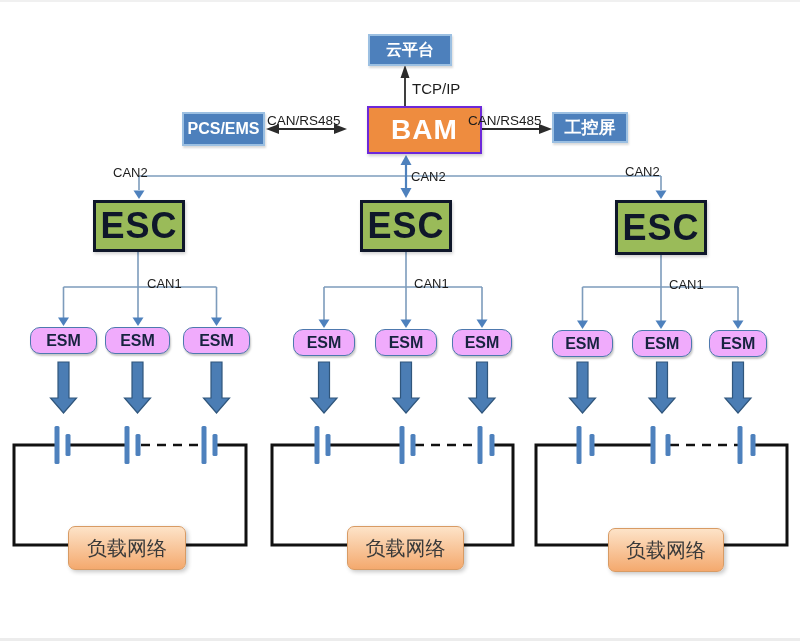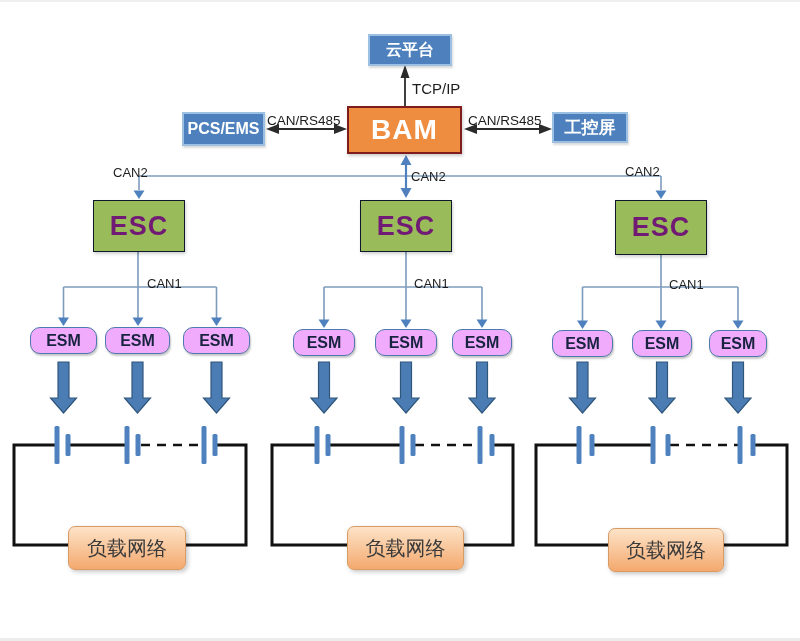--- a/index.html
+++ b/index.html
@@ -2,22 +2,22 @@
 <html><head>
 <meta charset="utf-8">
 <style>
   html,body{margin:0;padding:0;background:#fff;}
   #canvas{position:relative;width:800px;height:641px;background:#fff;overflow:hidden;
           font-family:"Liberation Sans","DejaVu Sans",sans-serif;border-top:2px solid #f0f0f0;border-bottom:3px solid #ececec;box-sizing:border-box;}
   #lines{position:absolute;left:0;top:0;width:800px;height:641px;}
   .abs{position:absolute;box-sizing:border-box;}
   .node{display:flex;align-items:center;justify-content:center;text-align:center;box-sizing:border-box;}
   .blue-node{background:#4D80BC;border:2px solid #9CC0E2;color:#fff;font-weight:bold;box-shadow:1px 2px 2px rgba(0,0,0,.15);}
-  .bam{background:#EE8C3F;border:2px solid #7f1d1d;color:#fff;font-weight:bold;font-size:28px;letter-spacing:1px;box-shadow:1px 2px 3px rgba(0,0,0,.2);}
-  .esc{background:#9ABB59;border:1px solid #0f172a;color:#701a75;font-weight:bold;font-size:27px;letter-spacing:1px;box-shadow:1px 2px 3px rgba(0,0,0,.18);}
+  .bam{background:#EE8C3F;border:2px solid #6d28d9;color:#fff;font-weight:bold;font-size:28px;letter-spacing:1px;box-shadow:1px 2px 3px rgba(0,0,0,.2);margin-left:20px;}
+  .esc{background:#9ABB59;border:3px solid #0f172a;color:#0f172a;font-weight:bold;font-size:36px;letter-spacing:1px;box-shadow:1px 2px 3px rgba(0,0,0,.18);}
   .esm{background:#f0abfc;border:1.5px solid #4E79AE;color:#17233f;font-weight:bold;font-size:16px;border-radius:10px;box-shadow:1px 2px 2px rgba(0,0,0,.22);text-align:center;}
   .load{background:linear-gradient(#FDE3C8,#F4A96E);border:1px solid #D89B64;border-radius:7px;color:#3a3a3a;font-size:20px;box-shadow:2px 2px 4px rgba(0,0,0,.22);}
   .lbl{position:absolute;color:#1c1c1c;font-size:13px;font-weight:500;white-space:nowrap;margin-top:12px;}
   .title{position:absolute;left:0;top:601px;width:100%;text-align:center;color:#111;font-size:17px;font-weight:500;}
 </style>
 </head>
 <body>
 
 <div id="canvas">
 

